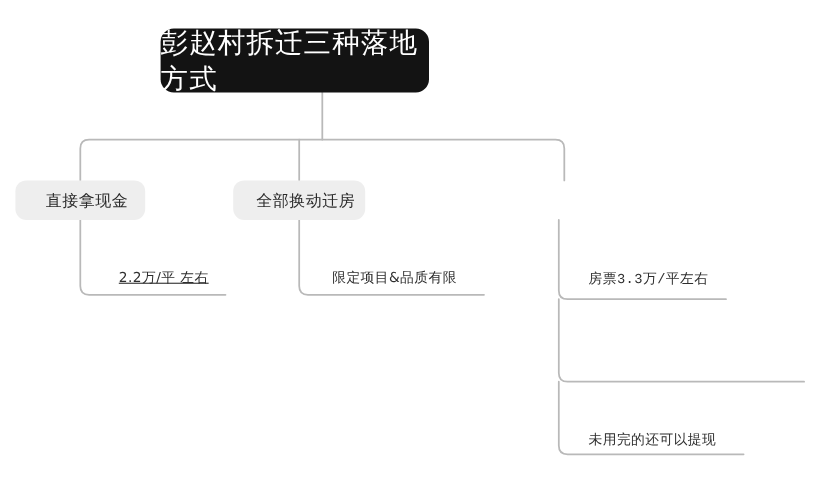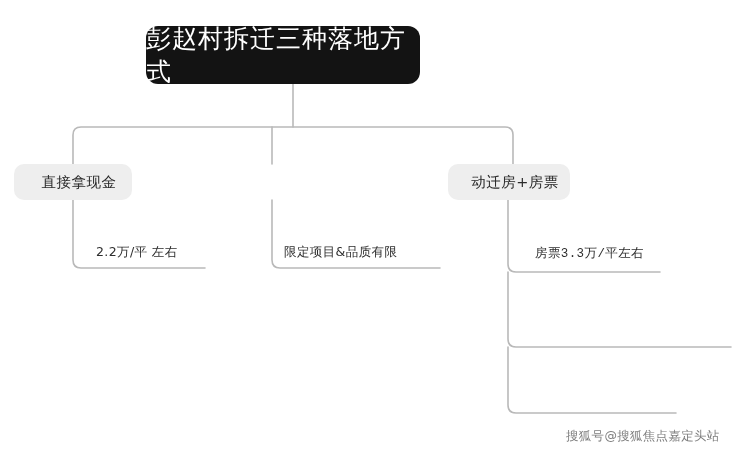--- a/index.html
+++ b/index.html
@@ -27,21 +27,21 @@
   .node {
     position: absolute;
     display: flex;
     align-items: center;
     justify-content: center;
     box-sizing: border-box;
   }
   .root-node {
     left: 146px;
     top: 26px;
-    width: 274px;
+    width: 244px;
     height: 58px;
     background: #131313;
     border-radius: 12px;
     color: #ffffff;
     font-size: 25px;
     letter-spacing: 1px;
     font-weight: 400;
   }
   .branch-node {
     background: #eeeeee;
@@ -55,22 +55,22 @@
   .n-cash   { left: 14px;  top: 164px; width: 118px; }
   .n-house  { left: 212px; top: 164px; width: 120px; }
   .n-mixed  { left: 448px; top: 164px; width: 122px; }
   .leaf-label {
     position: absolute;
     font-size: 12.5px;
     color: #2e2e2e;
     letter-spacing: 0.4px;
     white-space: nowrap;
   }
-  .l-cash-1  { left: 96px; top: 244px; }
-  .l-house-1 { left: 284px; top: 244px; }
+  .l-cash-1  { left: 108px; top: 244px; text-decoration: underline; }
+  .l-house-1 { left: 302px; top: 244px; }
   .l-mix-1   { left: 535px; top: 245px; font-family: Liberation Mono, monospace; }
   .l-mix-2   { left: 535px; top: 320px; }
   .l-mix-3   { left: 535px; top: 392px; }
   .watermark {
     position: absolute;
     left: 566px;
     top: 428px;
     font-size: 12.5px;
     color: #4a4a4a;
     opacity: 0.72;
@@ -102,28 +102,28 @@
   </svg>
 
   <div class="node root-node">
     <span>彭赵村拆迁三种落地方式</span>
   </div>
 
   <div class="node branch-node n-cash">
     <span>直接拿现金</span>
   </div>
 
+  <div class="node branch-node n-house">
+    <span>全部换动迁房</span>
+  </div>
 
-  <div class="node branch-node n-mixed">
-    <span>动迁房+房票</span>
-  </div>
 
   <div class="leaf-label l-cash-1">2.2万/平 左右</div>
 
   <div class="leaf-label l-house-1">限定项目&amp;品质有限</div>
 
   <div class="leaf-label l-mix-1">房票3.3万/平左右</div>
 
 
+  <div class="leaf-label l-mix-3">未用完的还可以提现</div>
 
-  <div class="watermark">搜狐号@搜狐焦点嘉定头站</div>
 
 </div>
 
 </body></html>

